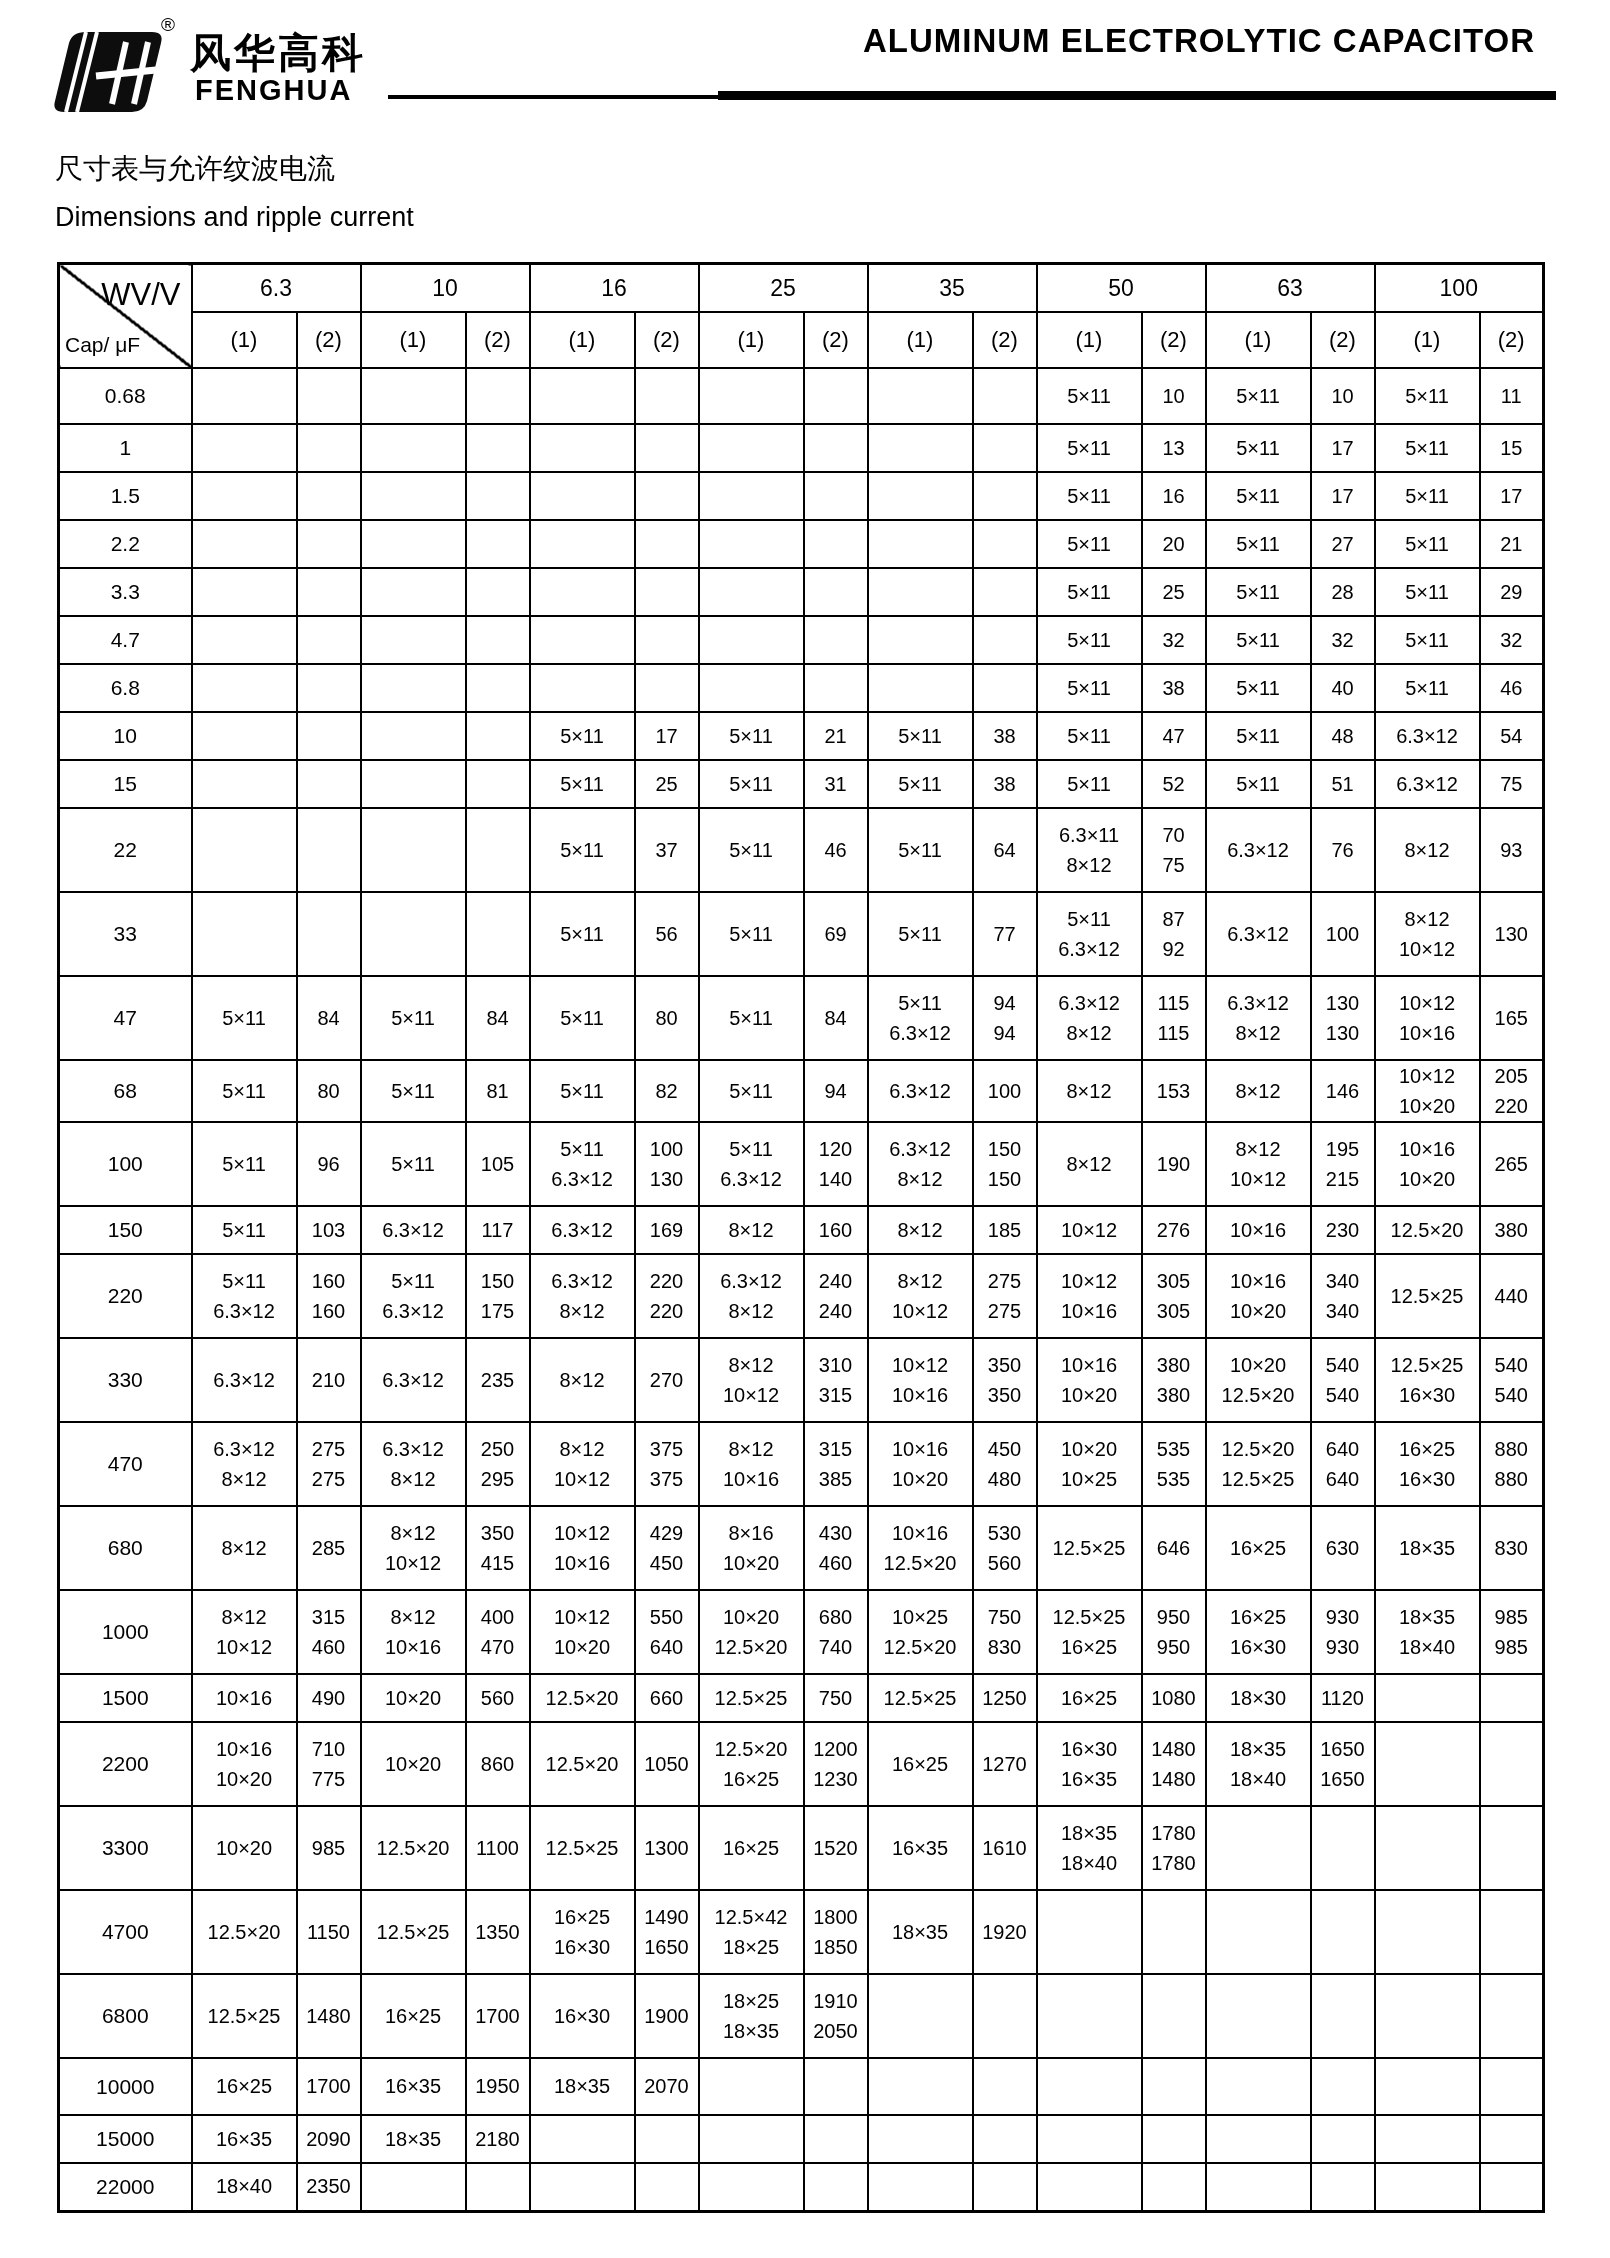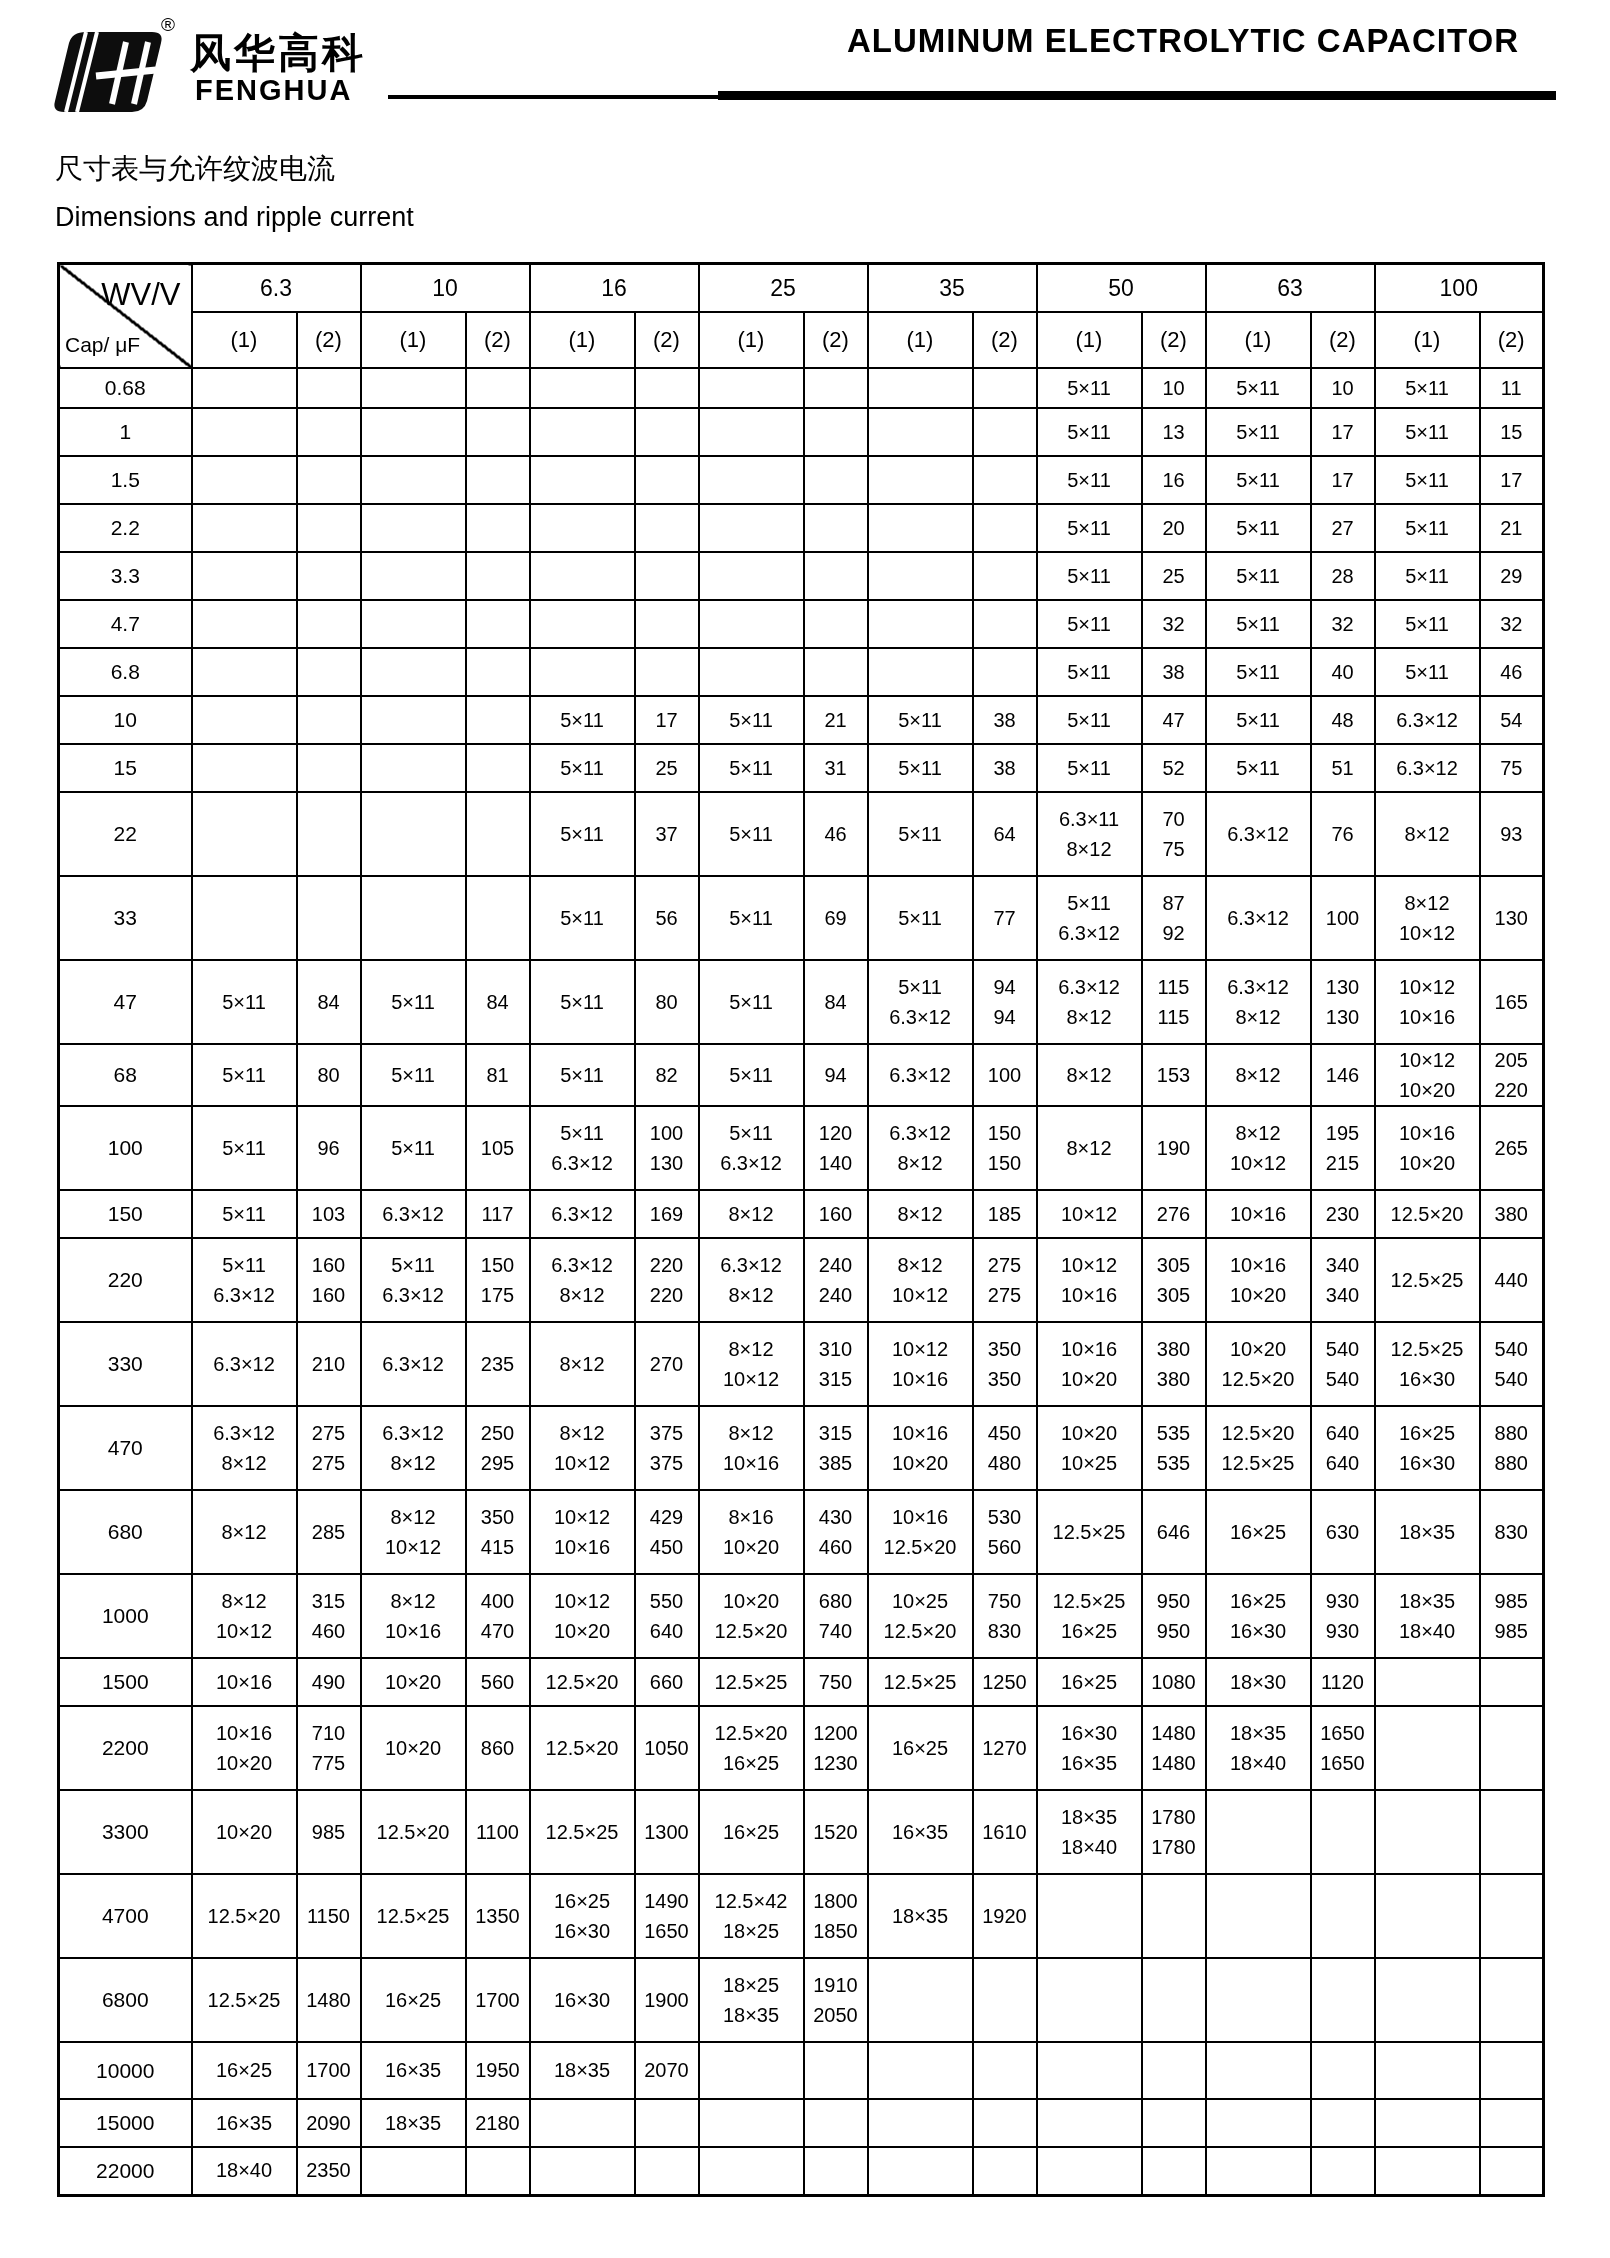--- a/index.html
+++ b/index.html
@@ -4,21 +4,21 @@
 <style>
   html,body{margin:0;padding:0;background:#888;}
   #page{position:relative;width:1610px;height:2258px;background:#ffffff;
         font-family:"Liberation Sans",sans-serif;color:#000;overflow:hidden;margin:0 auto;}
   .abs{position:absolute;}
   
   .logo-mark{left:52px;top:30px;}
   .reg{left:161px;top:14px;font-size:19px;}
   .brand-cn{left:190px;top:26px;font-size:41px;font-weight:700;letter-spacing:3px;}
   .brand-en{left:195px;top:74px;font-size:29px;font-weight:700;letter-spacing:2px;}
-  .doc-title{top:22px;right:91px;font-size:33px;font-weight:700;letter-spacing:1px;white-space:nowrap;}
+  .doc-title{top:22px;right:75px;font-size:33px;font-weight:700;letter-spacing:1px;white-space:nowrap;}
   .rule-thin{left:388px;top:95px;width:332px;height:4px;background:#000;}
   .rule-thick{left:718px;top:91px;width:838px;height:9px;background:#000;}
   
   .sec-cn{left:55px;top:150px;font-size:28px;}
   .sec-en{left:55px;top:202px;font-size:27px;}
   
   #dim-table{position:absolute;left:57px;top:262px;border-collapse:collapse;table-layout:fixed;
              border:3px solid #000;}
   #dim-table th,#dim-table td{border:2px solid #000;text-align:center;vertical-align:middle;
              padding:0;font-weight:400;color:#000;overflow:hidden;}
@@ -105,21 +105,21 @@
           <th class="shead">(2)</th>
           <th class="shead">(1)</th>
           <th class="shead">(2)</th>
           <th class="shead">(1)</th>
           <th class="shead">(2)</th>
           <th class="shead">(1)</th>
           <th class="shead">(2)</th>
         </tr>
     </thead>
     <tbody id="tbody">
-        <tr style="height: 40px;">
+        <tr style="height: 56px;">
           <th class="cap-label">0.68</th>
           <td></td>
           <td></td>
           <td></td>
           <td></td>
           <td></td>
           <td></td>
           <td></td>
           <td></td>
           <td></td>

